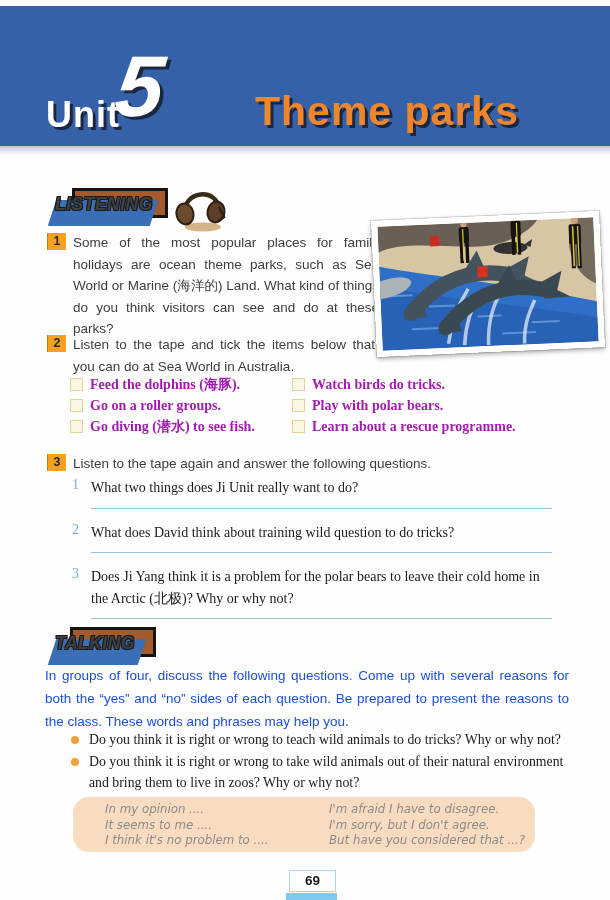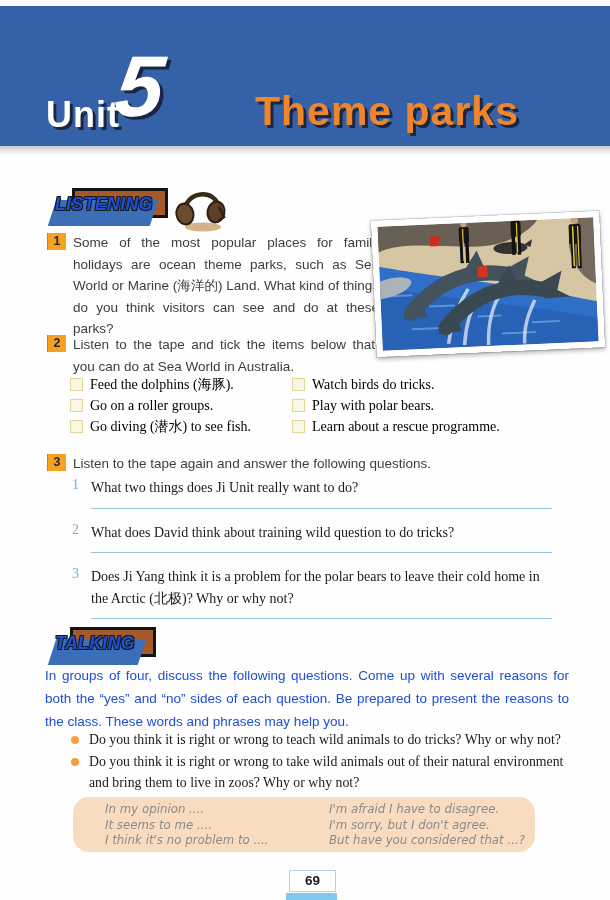--- a/index.html
+++ b/index.html
@@ -16,21 +16,21 @@
                font-weight:bold;font-style:italic;color:#ffffff;text-shadow:4px 3px 0 #1b2742;
                transform:skewX(-6deg);}
   .banner-title{position:absolute;left:228px;top:82px;font-size:41px;font-weight:bold;color:#F0862B;
                 text-shadow:3px 3px 0 #1b2742;letter-spacing:1px;margin-left:27px;}
 
   
   .logo{position:absolute;width:125px;height:42px;}
   .logo .lg-black{position:absolute;background:#141414;}
   .logo .lg-rust{position:absolute;background:#A55A2B;}
   .logo .lg-blue{position:absolute;background:#3A6FB7;transform:skewX(-18deg);}
-  .logo .lg-text{position:absolute;color:#1d4ed8;font-weight:bold;font-style:italic;
+  .logo .lg-text{position:absolute;color:#404040;font-weight:bold;font-style:italic;
                  font-size:17.5px;letter-spacing:0.5px;white-space:nowrap;
                  text-shadow:-1px -1px 0 #1a1a1a,1px -1px 0 #1a1a1a,-1px 1px 0 #1a1a1a,1px 1px 0 #1a1a1a;}
   #logo-listening{left:48px;top:188px;}
   #logo-listening .lg-black{left:24px;top:0;width:96px;height:30px;}
   #logo-listening .lg-rust{left:27px;top:3px;width:90px;height:24px;}
   #logo-listening .lg-blue{left:4px;top:12px;width:102px;height:26px;}
   #logo-listening .lg-text{left:7px;top:6px;}
   #logo-talking{left:48px;top:627px;}
   #logo-talking .lg-black{left:22px;top:0;width:86px;height:30px;}
   #logo-talking .lg-rust{left:25px;top:3px;width:80px;height:24px;}
@@ -57,21 +57,21 @@
   .photo{position:absolute;left:374px;top:216px;width:216px;height:124px;border:6px solid #ffffff;
          transform:rotate(-2.5deg);box-shadow:0 2px 5px rgba(0,0,0,0.35),0 0 0 1px #d8d8d8;}
   .photo svg{display:block;}
 
   
   .tick-grid{position:absolute;left:70px;top:374px;width:488px;}
   .tick-row{display:flex;height:21px;align-items:flex-start;}
   .tick-cell{display:flex;align-items:flex-start;}
   .tick-cell.c1{width:222px;}
   .tickbox{width:11px;height:11px;margin:4px 7px 0 0;background:#fbf6e3;border:1px solid #e3d49c;flex:none;}
-  .tick-label{font-family:"Liberation Serif",serif;font-size:14px;line-height:21px;color:#000000;white-space:nowrap;}
+  .tick-label{font-family:"Liberation Serif",serif;font-size:14px;line-height:21px;color:#a21caf;white-space:nowrap;font-weight:bold;}
 
   
   .questions{position:absolute;left:72px;top:477px;width:480px;}
   .q{position:relative;padding-left:19px;}
   .q-num{position:absolute;left:0;top:0;font-family:"Liberation Serif",serif;font-size:14px;color:#74AECF;}
   .q-text{font-family:"Liberation Serif",serif;font-size:14px;line-height:21.5px;color:#1a1a1a;}
   .answer-line{height:0;border-bottom:1.4px solid #93C2DC;margin:9px 0 13px 19px;}
 
   
   .intro{position:absolute;left:45px;top:664px;width:524px;font-size:13.5px;line-height:23px;

